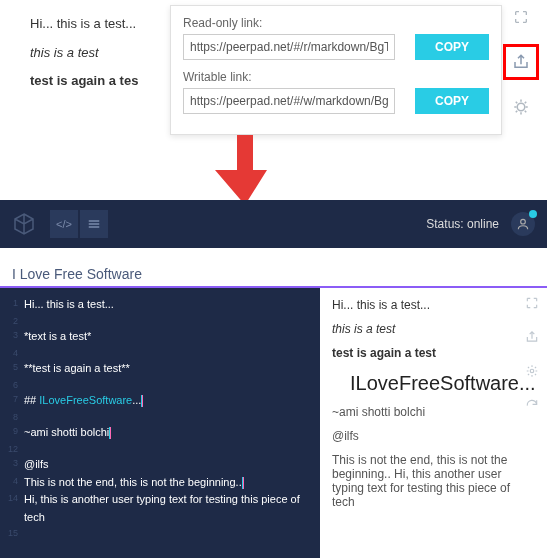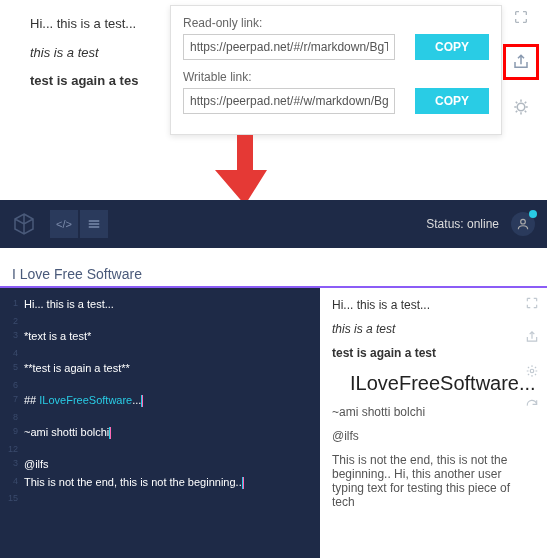--- a/index.html
+++ b/index.html
@@ -165,20 +165,24 @@
       </div>
       <div class="editor-line">
         <span class="ln">3</span>
         <span class="code">@ilfs</span>
       </div>
       <div class="editor-line">
         <span class="ln">4</span>
         <span class="code">This is not the end, this is not the beginning..<span class="cursor"></span></span>
       </div>
       <div class="editor-line">
+        <span class="ln">14</span>
+        <span class="code">Hi, this is another user typing text for testing this piece of tech</span>
+      </div>
+      <div class="editor-line">
         <span class="ln">15</span>
         <span class="code"></span>
       </div>
     </div>
   <div class="rendered">
     <div class="right-tools">
       <div class="ico"><svg viewBox="0 0 24 24" width="14" height="14" fill="none" stroke="currentColor" stroke-width="2">
             <path d="M4 4h5M4 4v5M20 4h-5M20 4v5M4 20h5M4 20v-5M20 20h-5M20 20v-5"></path>
           </svg></div>
       <div class="ico"><svg viewBox="0 0 24 24" width="14" height="14" fill="none" stroke="currentColor" stroke-width="2">

